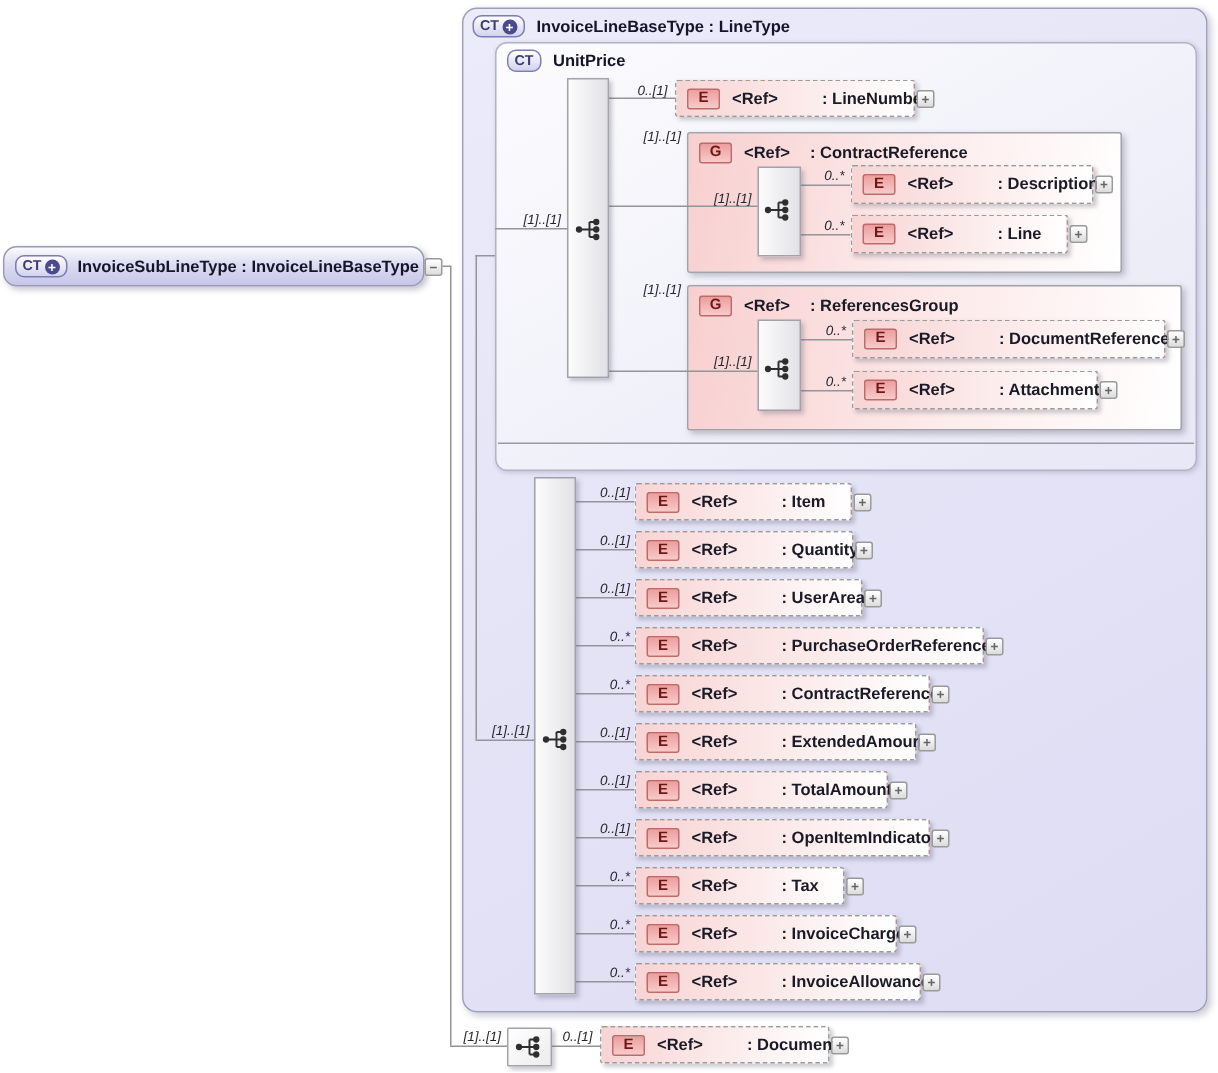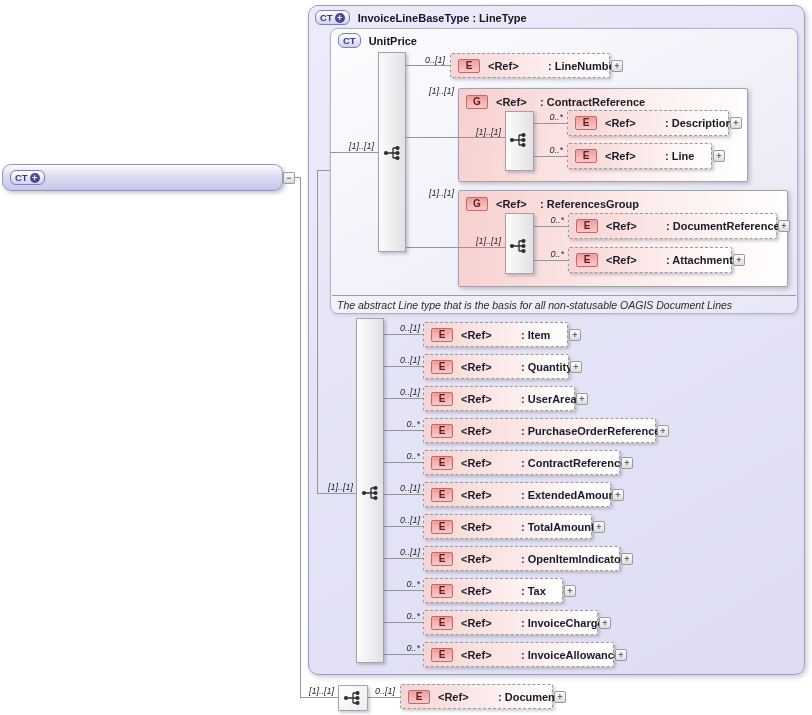--- a/index.html
+++ b/index.html
@@ -252,21 +252,20 @@
     <span class="toggle">+</span>
   </div>
   <div class="elem" style="left:568px;top:247px;width:164px;height:26px">
     <span class="ebadge">E</span>
     <span class="ref">&lt;Ref&gt;</span>
     <span class="nm">: Attachment</span>
     <span class="toggle">+</span>
   </div>
 
   <div class="sep" style="left:332px;top:295px;width:464px"></div>
-  <div class="annot" style="left:337px;top:299px">The abstract Line type that is the basis for all non-statusable OAGIS Document Lines</div>
 
   <div class="elem" style="left:423px;top:322px;width:145px">
     <span class="ebadge">E</span>
     <span class="ref">&lt;Ref&gt;</span>
     <span class="nm">: Item</span>
     <span class="toggle">+</span>
   </div>
   <div class="elem" style="left:423px;top:354px;width:146px">
     <span class="ebadge">E</span>
     <span class="ref">&lt;Ref&gt;</span>
@@ -333,16 +332,17 @@
     <span class="ref">&lt;Ref&gt;</span>
     <span class="nm">: Document</span>
     <span class="toggle">+</span>
   </div>
 
   <div class="root-box" style="left:2px;top:164px;width:281px;height:27px">
     <span class="ctbadge">
         <span>CT</span>
         <span class="pcirc">+</span>
       </span>
+    <span class="title" style="margin-left:7px">InvoiceSubLineType : InvoiceLineBaseType</span>
     <span class="toggle" style="right:-13px;top:7px">−</span>
   </div>
 
 </div>
 
 </body></html>

